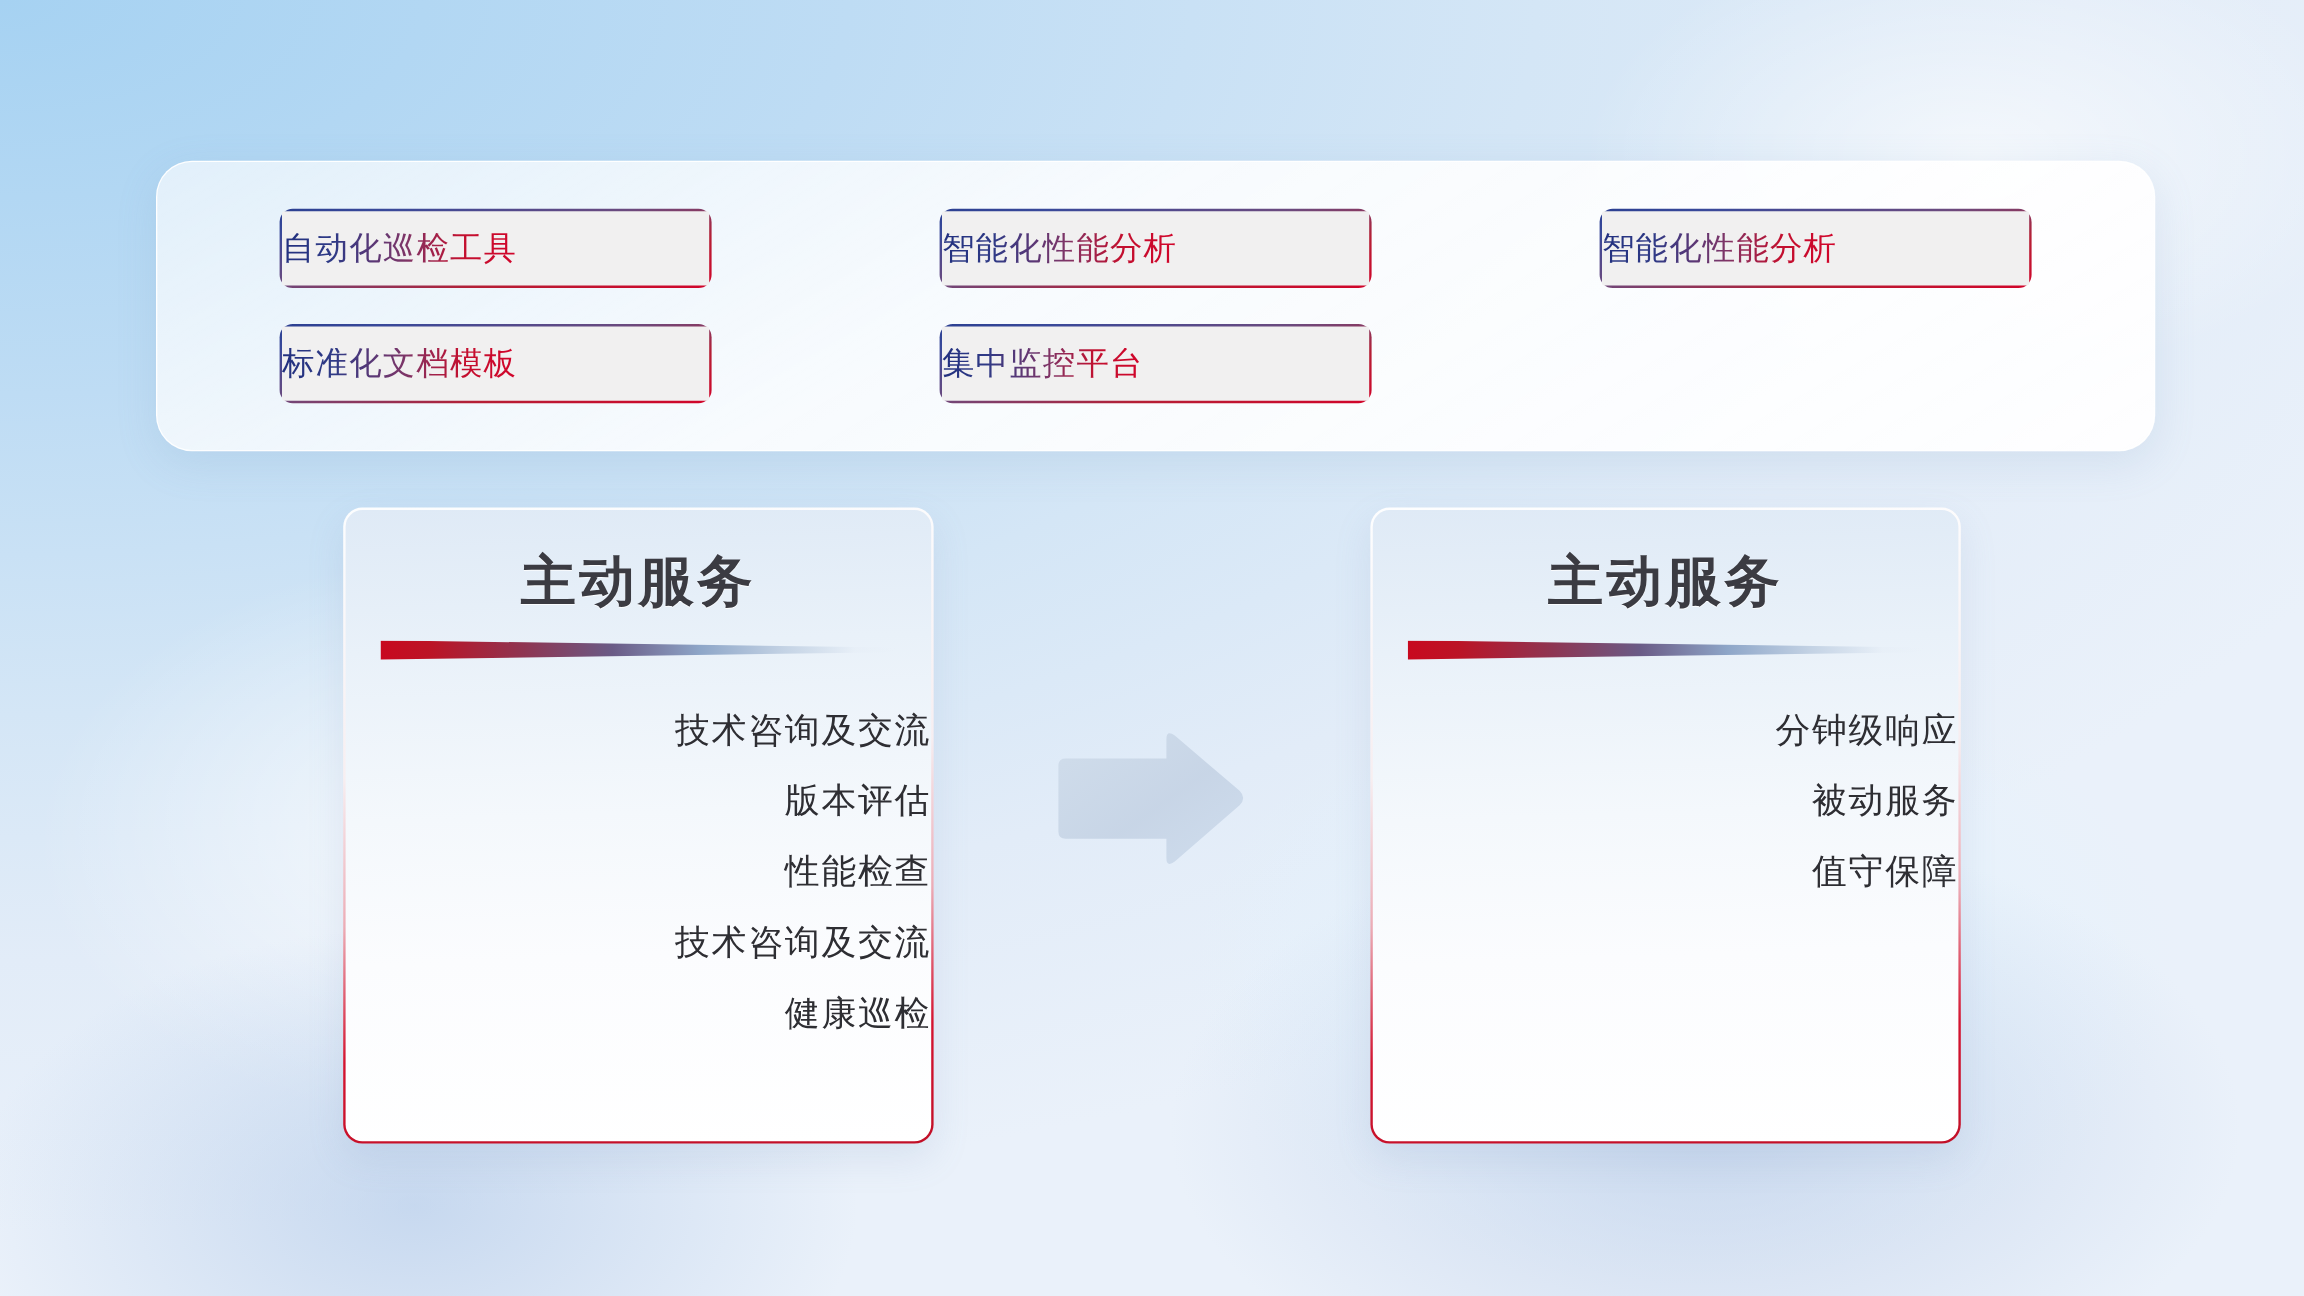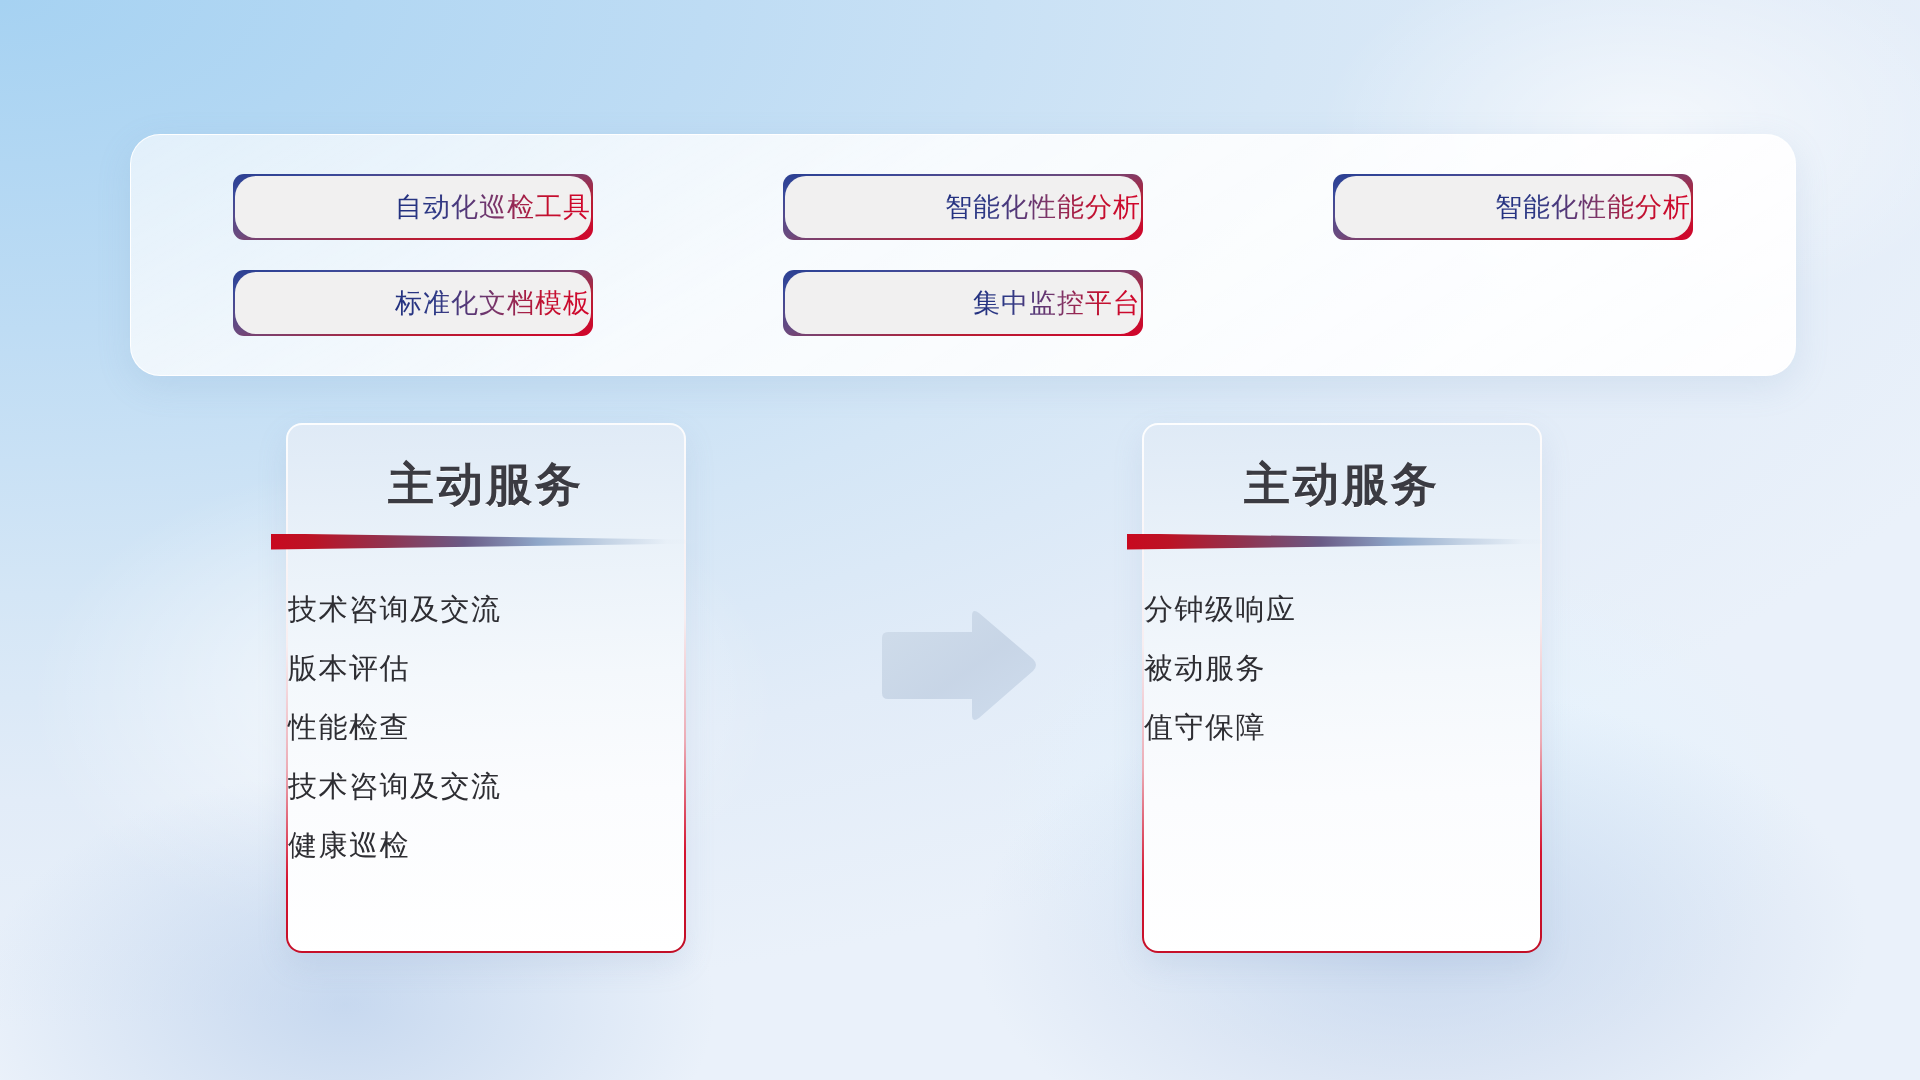--- a/index.html
+++ b/index.html
@@ -81,45 +81,45 @@
   .pill {
     position: relative;
     border-radius: 11px;
     padding: 2px;
     background: linear-gradient(168deg, #2b3f91 0%, #39499a 14%, #6b4a7e 44%, #b51f35 70%, #d2042a 100%);
     box-sizing: border-box;
   }
   .pill-inner {
     height: 100%;
     width: 100%;
-    border-radius: 21px;
+    border-radius: 2px;
     background: #f1f0f0;
     display: flex;
     align-items: center;
-    justify-content: flex-end;
+    justify-content: flex-start;
     box-sizing: border-box;
   }
   .pill-label {
     font-size: 27px;
     font-weight: 500;
     letter-spacing: 1px;
     line-height: 1;
     background: linear-gradient(90deg, #22307f 0%, #2f3a86 22%, #7c3568 52%, #c2102f 76%, #d2042a 100%);
     -webkit-background-clip: text;
     background-clip: text;
     color: transparent;
     -webkit-text-fill-color: transparent;
     white-space: nowrap;
   }
 
   
   .card {
     position: absolute;
     top: 423px;
-    width: 400px;
+    width: 492px;
     height: 530px;
     border-radius: 16px;
     padding: 2px;
     box-sizing: border-box;
     background: linear-gradient(176deg,
         rgba(255,255,255,0.95) 0%,
         rgba(248,238,240,0.95) 40%,
         rgba(236,168,178,0.95) 62%,
         #d41430 82%,
         #c10f27 100%);
@@ -170,21 +170,21 @@
         #c3d2e4 78%,
         rgba(225,233,243,0.25) 92%,
         rgba(255,255,255,0) 100%);
     clip-path: polygon(0 0, 100% 38%, 100% 62%, 0 100%);
   }
   .card-list {
     margin-top: 30px;
     width: 100%;
     display: flex;
     flex-direction: column;
-    align-items: flex-start;
+    align-items: flex-end;
     gap: 0;
   }
   .card-list-item {
     font-size: 29px;
     font-weight: 400;
     color: #2e2e33;
     letter-spacing: 1.5px;
     line-height: 1;
     height: 59px;
     display: flex;

